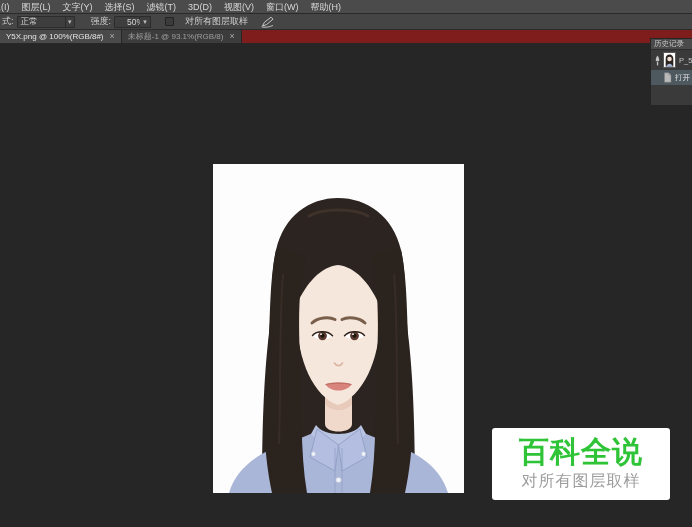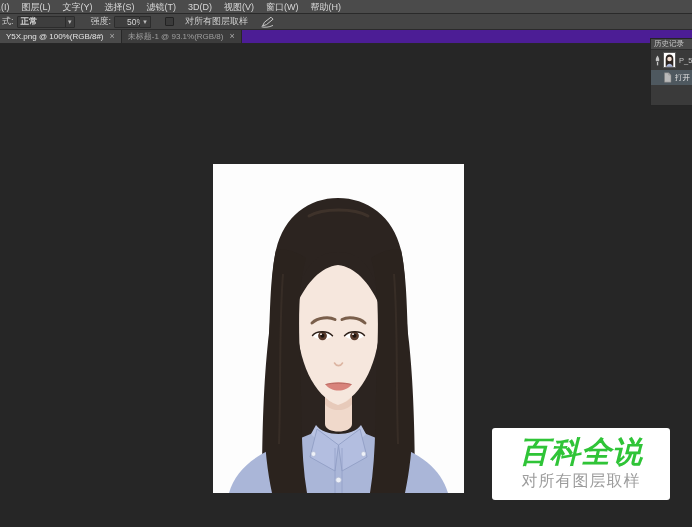--- a/index.html
+++ b/index.html
@@ -28,21 +28,21 @@
     background:#454545; border-bottom:1px solid #2b2b2b;
     display:flex; align-items:center; overflow:hidden;
     font-size:9px; color:#cfcfcf;
   }
   .opt-label { white-space:nowrap; margin-left:2px; }
   .dropdown {
     display:flex; align-items:center; justify-content:space-between;
     height:12px; background:#3e3e3e; border:1px solid #2c2c2c;
     border-radius:1px; margin-left:3px; font-size:8.5px; color:#d4d4d4;
   }
-  .dropdown .dd-text { padding-left:3px; white-space:nowrap;font-weight:bold; }
+  .dropdown .dd-text { padding-left:3px; white-space:nowrap; }
   .dd-arrow { font-size:7px; color:#bdbdbd; padding:0 2px; border-left:1px solid #2c2c2c; height:100%; display:flex; align-items:center; }
   .mode-dd { width:58px; }
   .value-box {
     height:12px; width:26px; background:#3e3e3e; border:1px solid #2c2c2c;
     border-radius:1px; margin-left:3px; font-size:8.5px; color:#d4d4d4;
     display:flex; align-items:center; padding-left:12px;
   }
   .spin-btn {
     height:12px; width:11px; background:#3e3e3e; border:1px solid #2c2c2c; border-left:none;
     display:flex; align-items:center; justify-content:center; font-size:7px; color:#bdbdbd;
@@ -50,21 +50,21 @@
   .checkbox {
     width:9px; height:9px; background:#3b3b3b; border:1px solid #232323;
     border-radius:1px; margin-left:14px;
   }
   .cb-label { margin-left:11px; white-space:nowrap; }
   .icon-btn { margin-left:12px; display:flex; align-items:center; }
 
   
   .tab-bar {
     position:absolute; top:30px; left:0; width:692px; height:14px;
-    background:#4c1d95; border-bottom:1px solid #272727;
+    background:#7f1d1d; border-bottom:1px solid #272727;
     display:flex; align-items:stretch; overflow:hidden;
   }
   .doc-tab {
     display:flex; align-items:center; padding:0 6px;
     font-size:8px; white-space:nowrap; border-right:1px solid #272727;
   }
   .doc-tab.active { background:#4a4a4a; color:#e4e4e4; }
   .doc-tab.inactive { background:#3c3c3c; color:#9f9f9f; }
   .tab-close { margin-left:6px; font-size:9px; line-height:9px; color:#a9a9a9; cursor:default; }
 
@@ -98,21 +98,21 @@
   .hist-thumb svg { display:block; width:100%; height:100%; }
   .hist-label { margin-left:3px; color:#c4c4c4; }
   .history-row.state .hist-label { color:#e6e6e6; }
 
   
   .watermark {
     position:absolute; left:492px; top:428px; width:178px; height:72px;
     background:#ffffff; border-radius:3px; z-index:6;
     display:flex; flex-direction:column; align-items:center; justify-content:center;
   }
-  .wm-title { font-size:30px; font-weight:bold; letter-spacing:1px; line-height:1.05;font-style:italic; }
+  .wm-title { font-size:30px; font-weight:bold; letter-spacing:1px; line-height:1.05; }
   .wm-subtitle { font-size:16px; margin-top:3px; letter-spacing:1px; }
 </style>
 </head>
 <body>
 
 <div class="menu-bar">
   <span class="menu-item">图像(I)</span>
   <span class="menu-item">图层(L)</span>
   <span class="menu-item">文字(Y)</span>
   <span class="menu-item">选择(S)</span>

